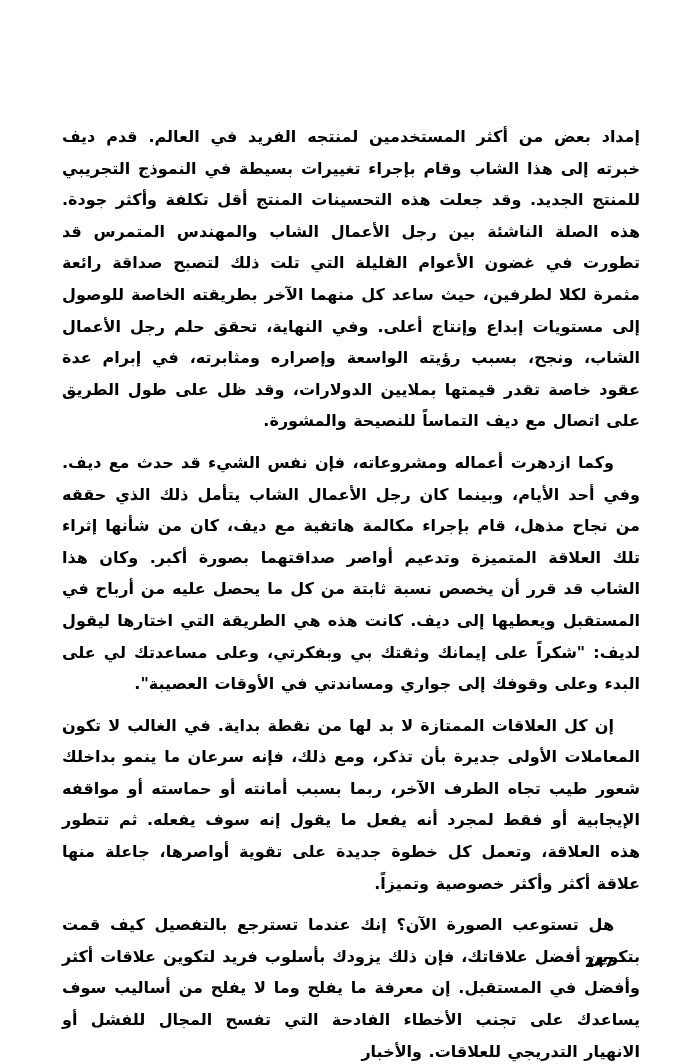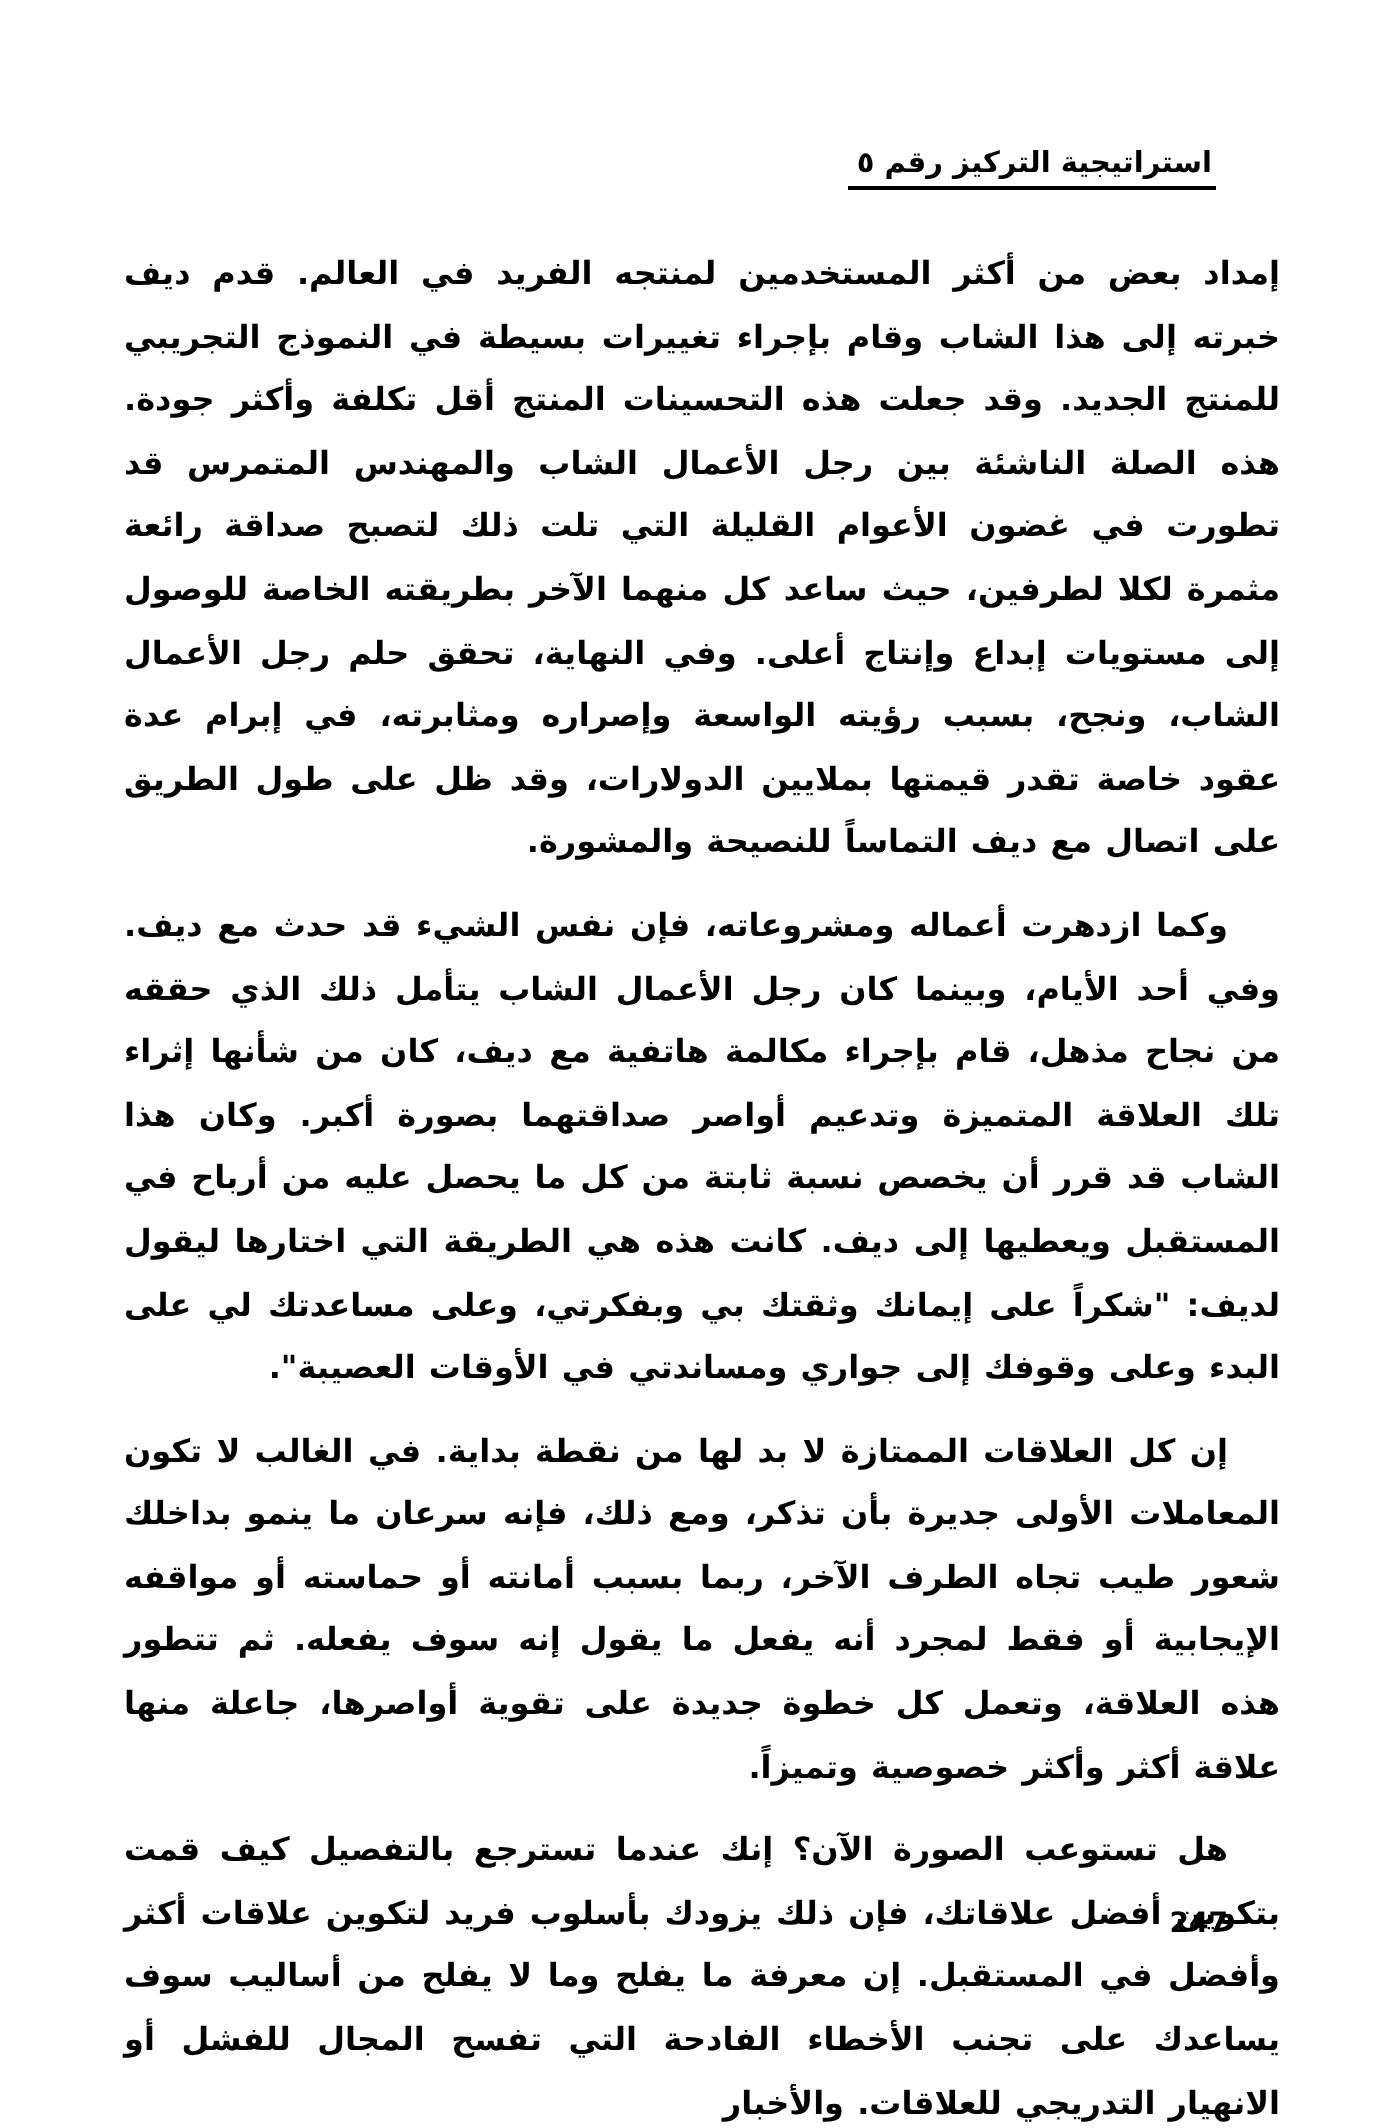--- a/index.html
+++ b/index.html
@@ -57,21 +57,20 @@
     right: 84px;
     font-size: 14px;
     font-weight: 700;
   }
 </style>
 </head>
 <body>
 
 <div class="page">
 
-  <div class="running-head">استراتيجية التركيز رقم ٥</div>
 
   <div class="body-text">
     <p class="para">إمداد بعض من أكثر المستخدمين لمنتجه الفريد في العالم. قدم ديف خبرته إلى هذا الشاب وقام بإجراء تغييرات بسيطة في النموذج التجريبي للمنتج الجديد. وقد جعلت هذه التحسينات المنتج أقل تكلفة وأكثر جودة. هذه الصلة الناشئة بين رجل الأعمال الشاب والمهندس المتمرس قد تطورت في غضون الأعوام القليلة التي تلت ذلك لتصبح صداقة رائعة مثمرة لكلا لطرفين، حيث ساعد كل منهما الآخر بطريقته الخاصة للوصول إلى مستويات إبداع وإنتاج أعلى. وفي النهاية، تحقق حلم رجل الأعمال الشاب، ونجح، بسبب رؤيته الواسعة وإصراره ومثابرته، في إبرام عدة عقود خاصة تقدر قيمتها بملايين الدولارات، وقد ظل على طول الطريق على اتصال مع ديف التماساً للنصيحة والمشورة.</p>
     <p class="para indent">وكما ازدهرت أعماله ومشروعاته، فإن نفس الشيء قد حدث مع ديف. وفي أحد الأيام، وبينما كان رجل الأعمال الشاب يتأمل ذلك الذي حققه من نجاح مذهل، قام بإجراء مكالمة هاتفية مع ديف، كان من شأنها إثراء تلك العلاقة المتميزة وتدعيم أواصر صداقتهما بصورة أكبر. وكان هذا الشاب قد قرر أن يخصص نسبة ثابتة من كل ما يحصل عليه من أرباح في المستقبل ويعطيها إلى ديف. كانت هذه هي الطريقة التي اختارها ليقول لديف: "شكراً على إيمانك وثقتك بي وبفكرتي، وعلى مساعدتك لي على البدء وعلى وقوفك إلى جواري ومساندتي في الأوقات العصيبة".</p>
     <p class="para indent">إن كل العلاقات الممتازة لا بد لها من نقطة بداية. في الغالب لا تكون المعاملات الأولى جديرة بأن تذكر، ومع ذلك، فإنه سرعان ما ينمو بداخلك شعور طيب تجاه الطرف الآخر، ربما بسبب أمانته أو حماسته أو مواقفه الإيجابية أو فقط لمجرد أنه يفعل ما يقول إنه سوف يفعله. ثم تتطور هذه العلاقة، وتعمل كل خطوة جديدة على تقوية أواصرها، جاعلة منها علاقة أكثر وأكثر خصوصية وتميزاً.</p>
     <p class="para indent">هل تستوعب الصورة الآن؟ إنك عندما تسترجع بالتفصيل كيف قمت بتكوين أفضل علاقاتك، فإن ذلك يزودك بأسلوب فريد لتكوين علاقات أكثر وأفضل في المستقبل. إن معرفة ما يفلح وما لا يفلح من أساليب سوف يساعدك على تجنب الأخطاء الفادحة التي تفسح المجال للفشل أو الانهيار التدريجي للعلاقات. والأخبار</p>
   </div>
 
   <div class="page-number">247</div>
 

